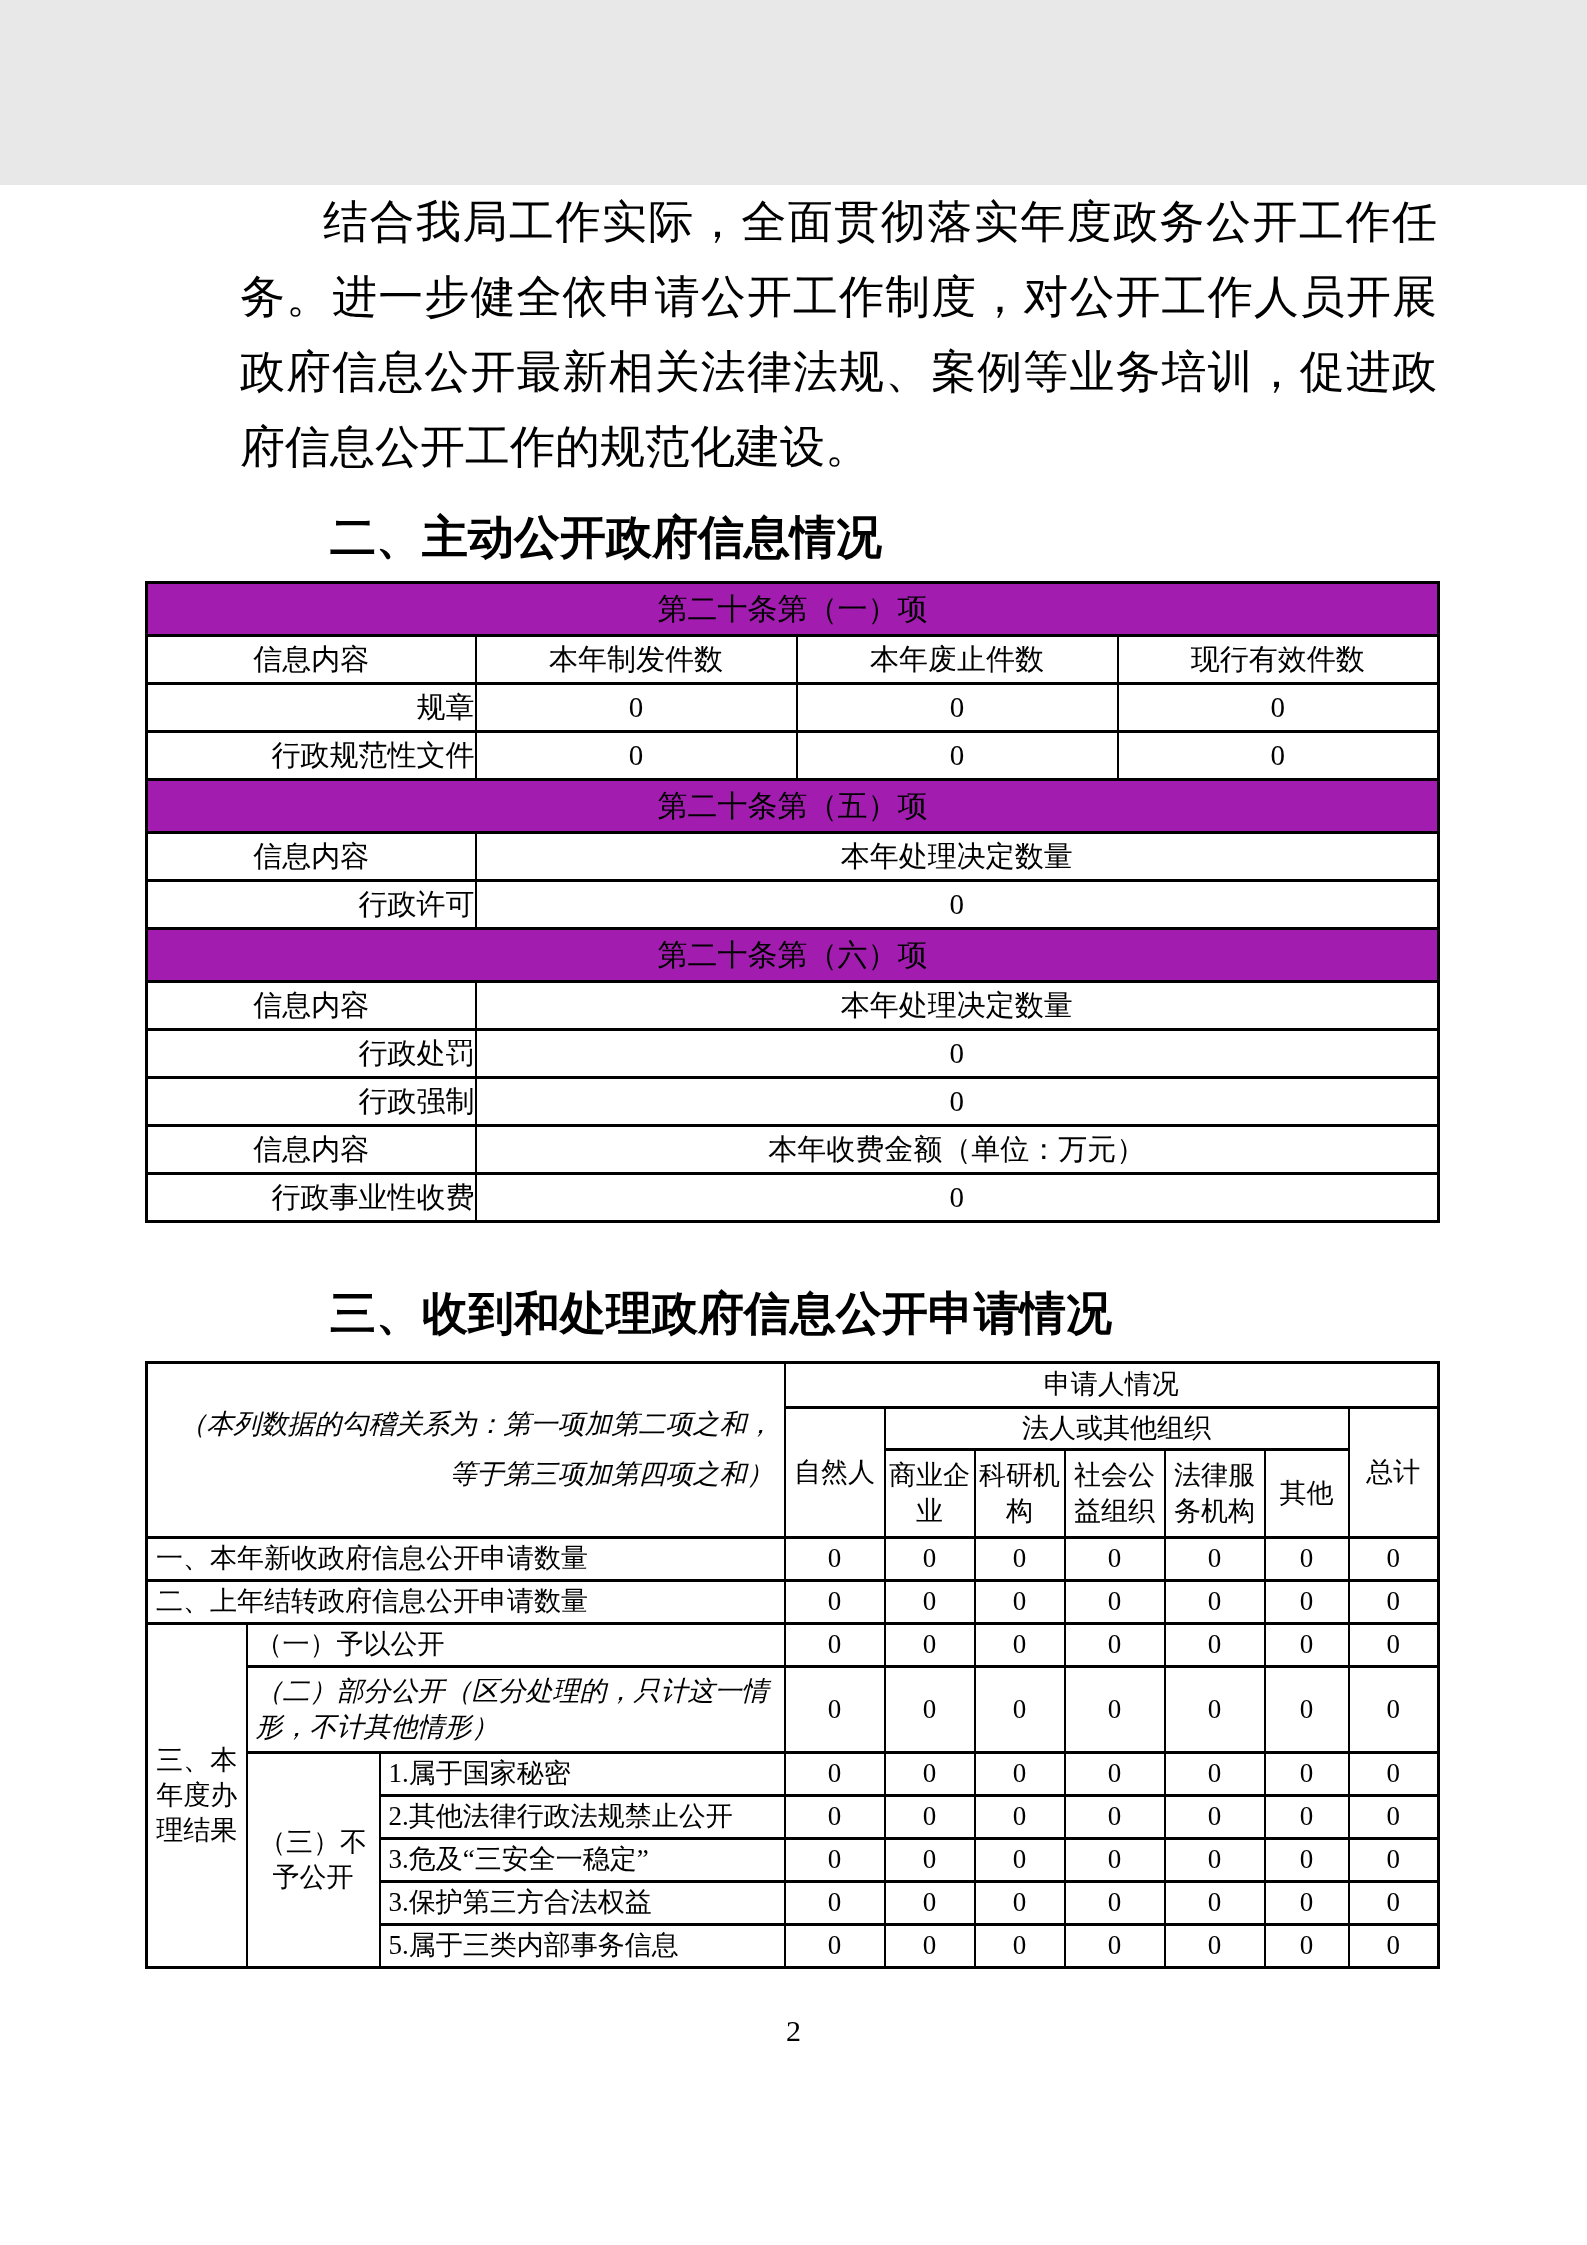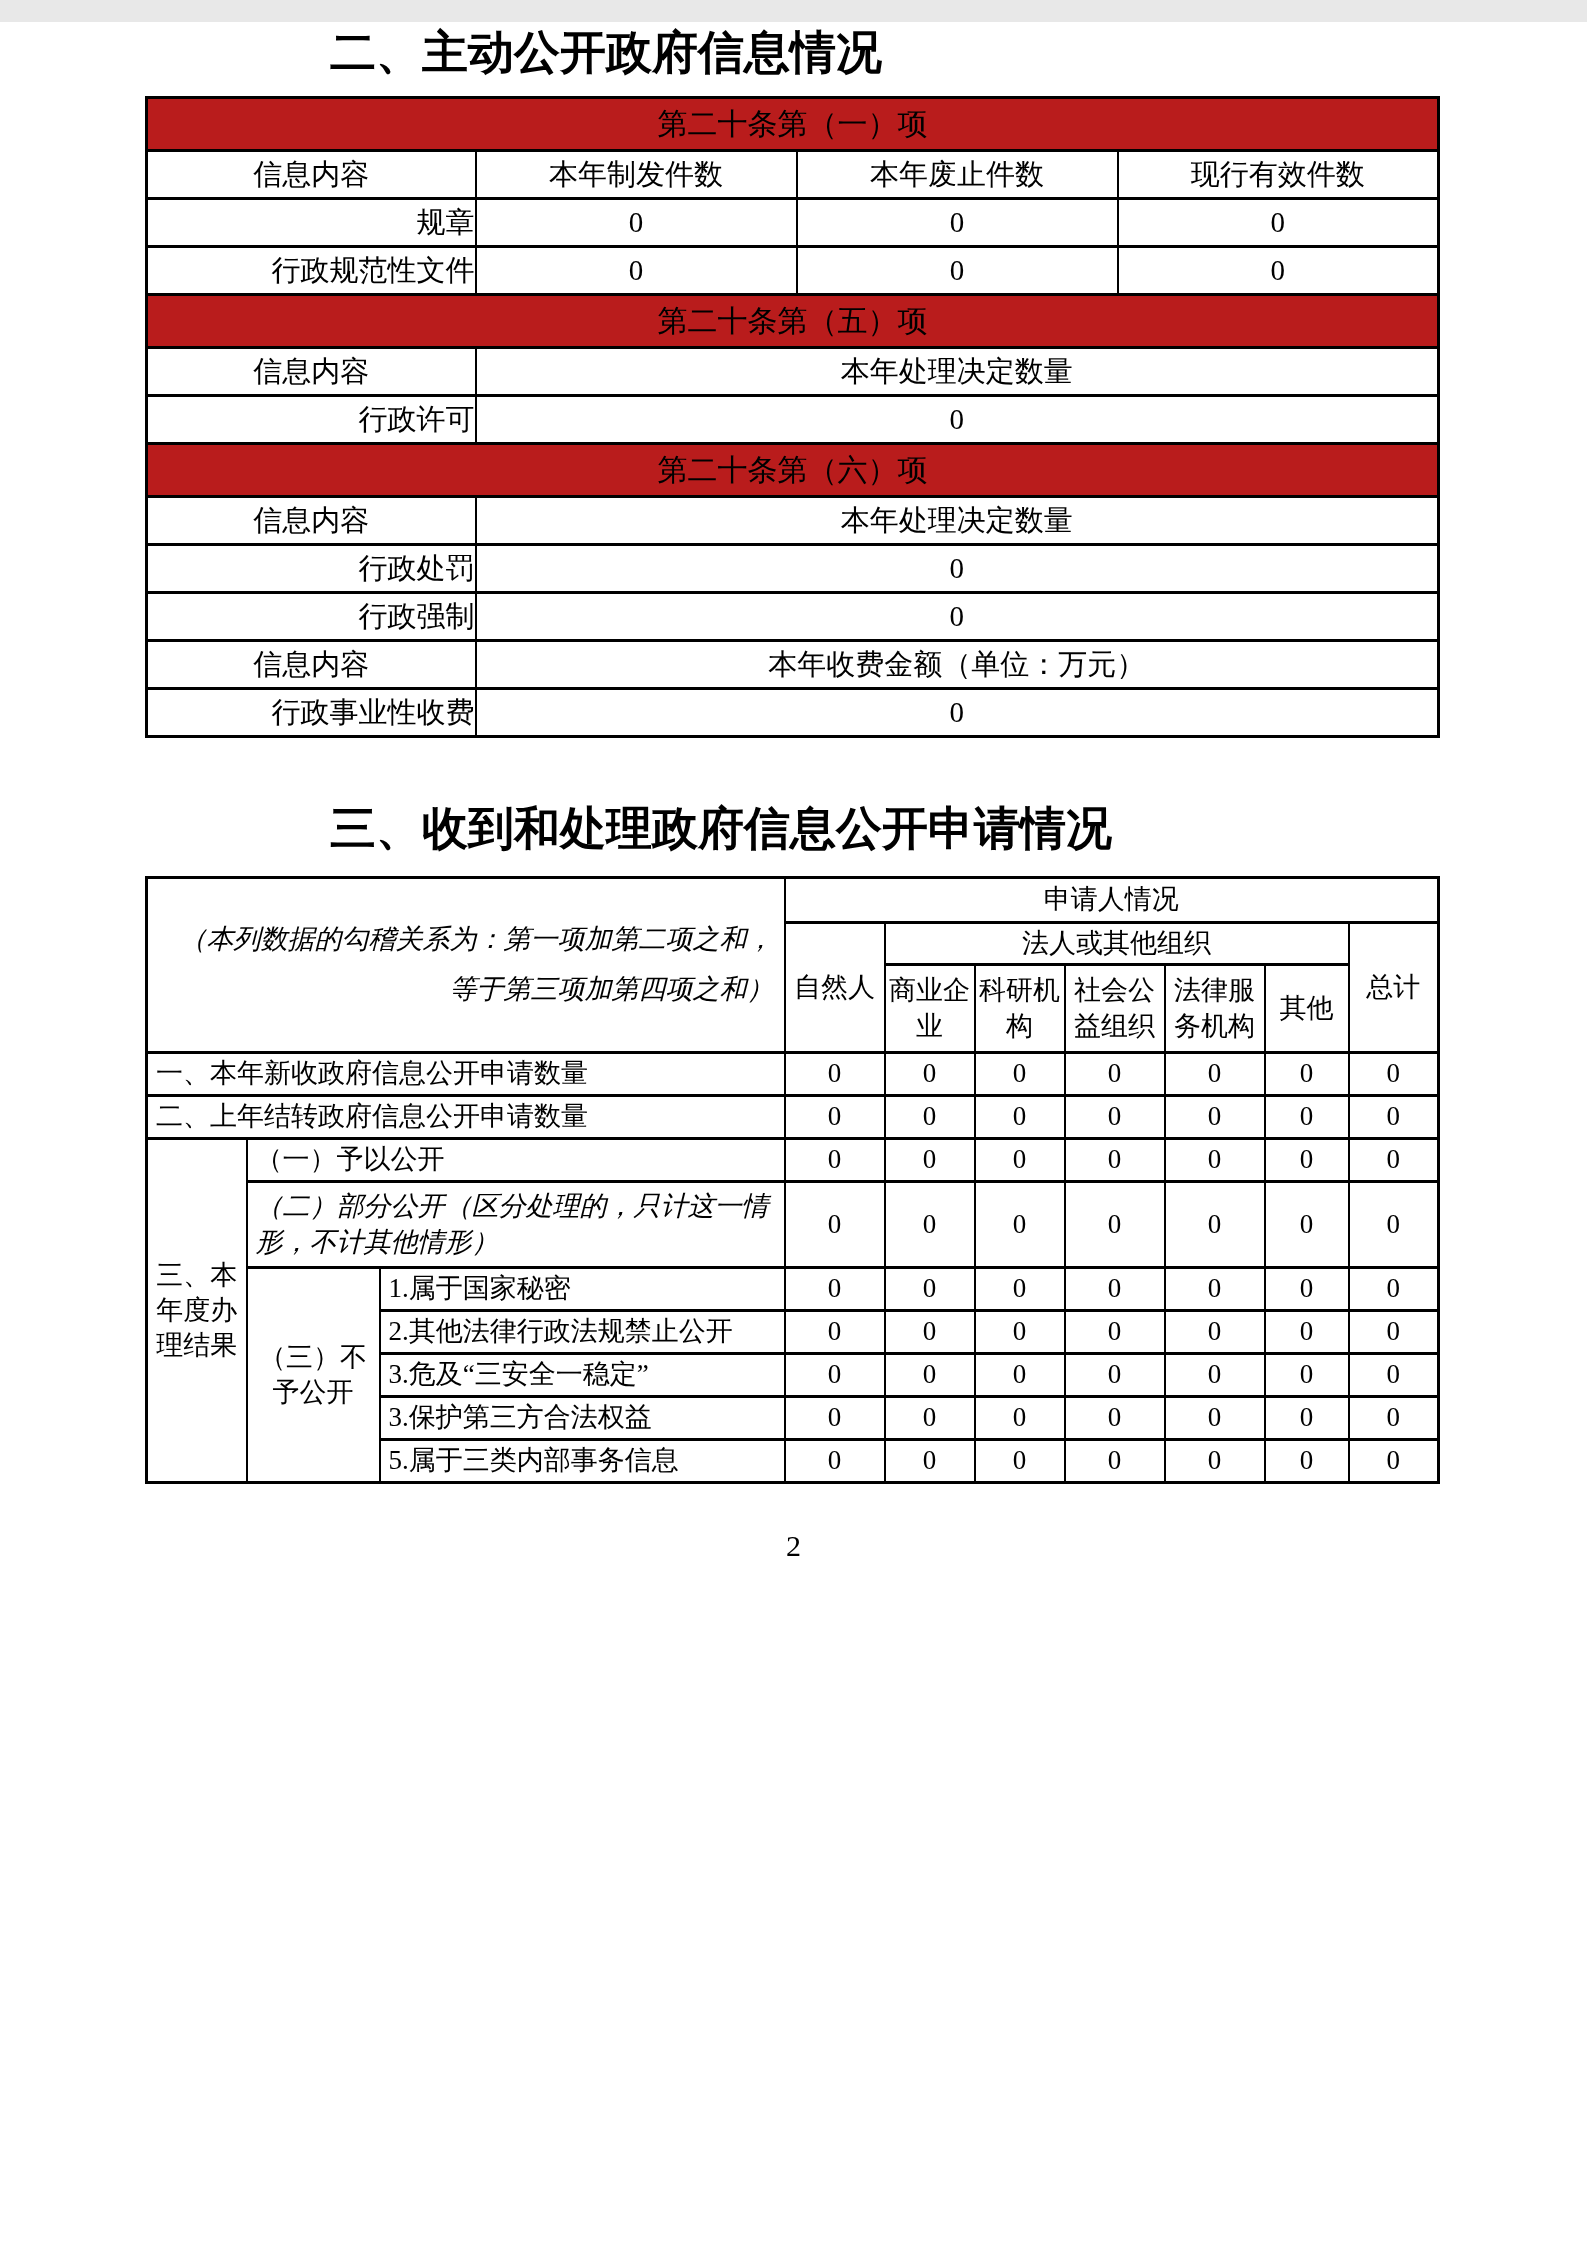--- a/index.html
+++ b/index.html
@@ -11,41 +11,42 @@
       font-size:46px;line-height:60px;margin:22px 0 14px 330px;}
   .hd3{margin-top:60px;margin-bottom:18px;}
   table{border-collapse:collapse;table-layout:fixed;border:3px solid #000;
         margin-left:145px;width:1292px;}
   td{border-left:2px solid #000;border-right:2px solid #000;
      border-top:3px solid #000;border-bottom:3px solid #000;
      padding:0;overflow:hidden;vertical-align:middle;}
   
   .t1 tr{height:48px;}
   .t1 td{font-size:29px;text-align:center;}
-  .t1 .sec{background:#b91c1c;height:50px;font-size:30px;}
+  .t1 .sec{background:#a21caf;height:50px;font-size:30px;}
   .t1 .lbl{text-align:right;padding-left:9px;}
   
   .t2 tr{height:43px;}
   .t2 td{font-size:27px;text-align:center;line-height:1.3;}
   .t2 .lbl{text-align:left;padding-left:8px;}
   .t2 .note{font-style:italic;text-align:right;padding:0 10px 0 14px;
             line-height:1.85;font-size:27px;}
   .t2 .kai{font-style:italic;}
   .t2 .h1{height:45px;}
   .t2 .h2{height:42px;}
   .t2 .h3{height:88px;}
   .t2 .tall{height:86px;}
   .t2 .grp,.t2 .sub{padding:16px 5px;}
   .pageno{margin-top:45px;text-align:center;font-size:30px;}
 </style>
 </head>
 <body>
 
 <div class="page">
 
+  <p class="para">结合我局工作实际，全面贯彻落实年度政务公开工作任务。进一步健全依申请公开工作制度，对公开工作人员开展政府信息公开最新相关法律法规、案例等业务培训，促进政府信息公开工作的规范化建设。</p>
 
   <div class="hd">二、主动公开政府信息情况</div>
 
   <table class="t1">
     <colgroup>
         <col style="width:329px">
         <col style="width:321px">
         <col style="width:321px">
         <col style="width:321px">
       </colgroup>

